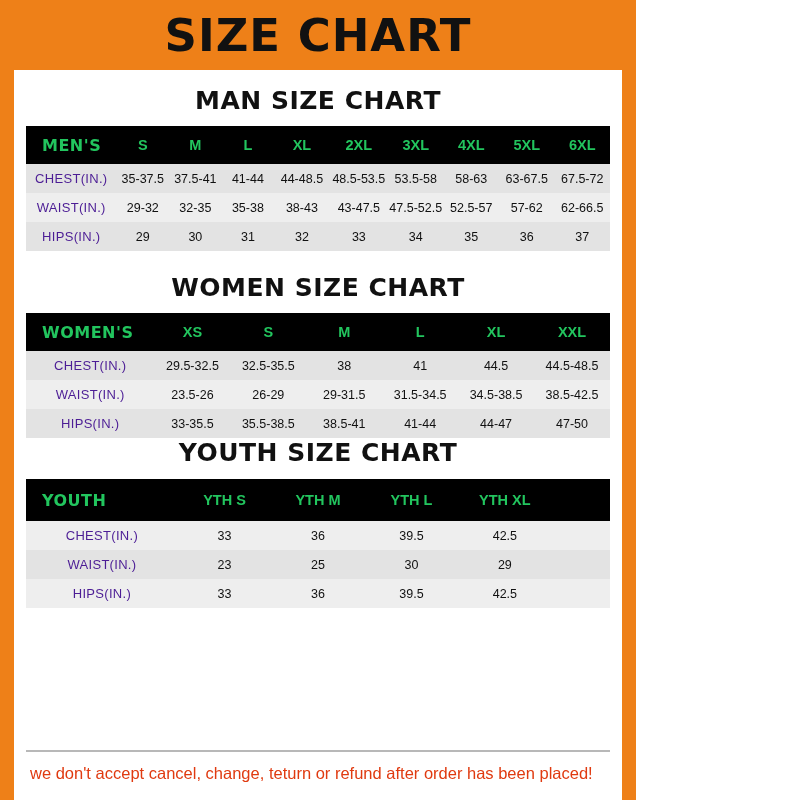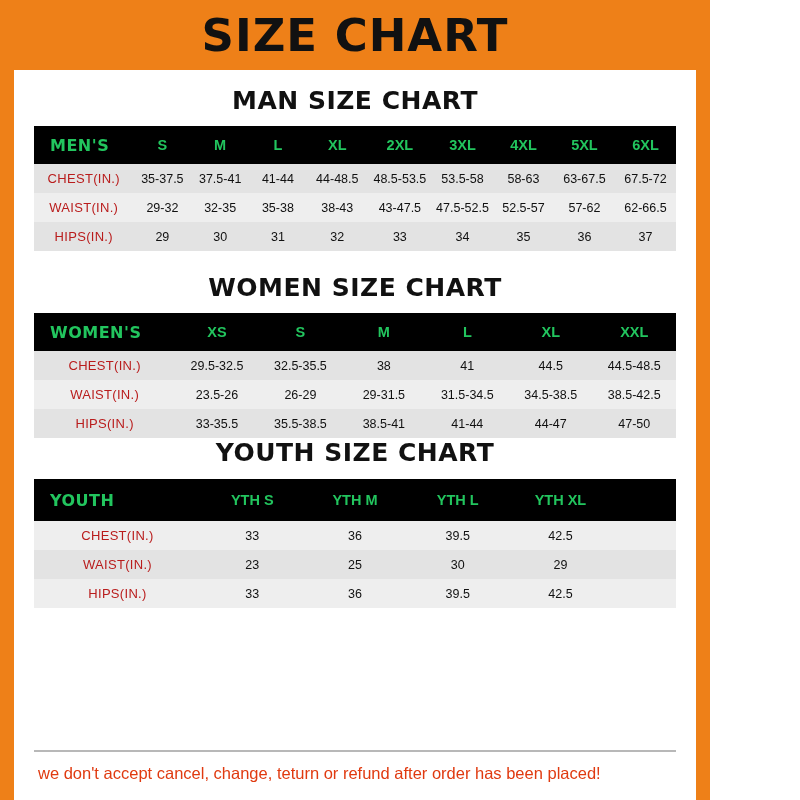--- a/index.html
+++ b/index.html
@@ -8,21 +8,21 @@
   }
   body {
     width: 800px;
     height: 800px;
     background: #ffffff;
     font-family: "Liberation Sans", sans-serif;
     overflow: hidden;
   }
   .page {
     position: relative;
-    width: 710px;
+    width: 636px;
     height: 800px;
     background: #ffffff;
     box-sizing: border-box;
     border-left: 14px solid #ee8018;
     border-right: 14px solid #ee8018;
     display: flex;
     flex-direction: column;
   }
   .banner {
     background: #ee8018;
@@ -35,21 +35,21 @@
   .banner-title {
     font-family: "DejaVu Sans", sans-serif;
     font-weight: bold;
     font-size: 45px;
     letter-spacing: 1px;
     color: #111111;
     line-height: 1;
   }
   .content {
     flex: 1;
-    padding: 0 20px;
+    padding: 0 12px;
     box-sizing: border-box;
     display: flex;
     flex-direction: column;
   }
   .section-title {
     text-align: center;
     font-family: "DejaVu Sans", sans-serif;
     font-weight: bold;
     font-size: 25px;
     color: #111111;
@@ -85,21 +85,21 @@
     text-align: left;
     padding-left: 16px;
     font-family: "DejaVu Sans", sans-serif;
     font-size: 16px;
     letter-spacing: 0.5px;
   }
   table.size-table tbody tr.odd td { background: #e3e3e3; }
   table.size-table tbody tr.even td { background: #eeeeee; }
   table.size-table tbody td.rowhead {
     font-size: 13px;
-    color: #b91c1c;
+    color: #4c1d95;
     letter-spacing: 0.3px;
   }
 
   
   table.youth thead th { height: 42px; }
 
   .footer-note {
     margin-top: auto;
     padding: 10px 4px 14px 4px;
     border-top: 2px solid #b8b8b8;

